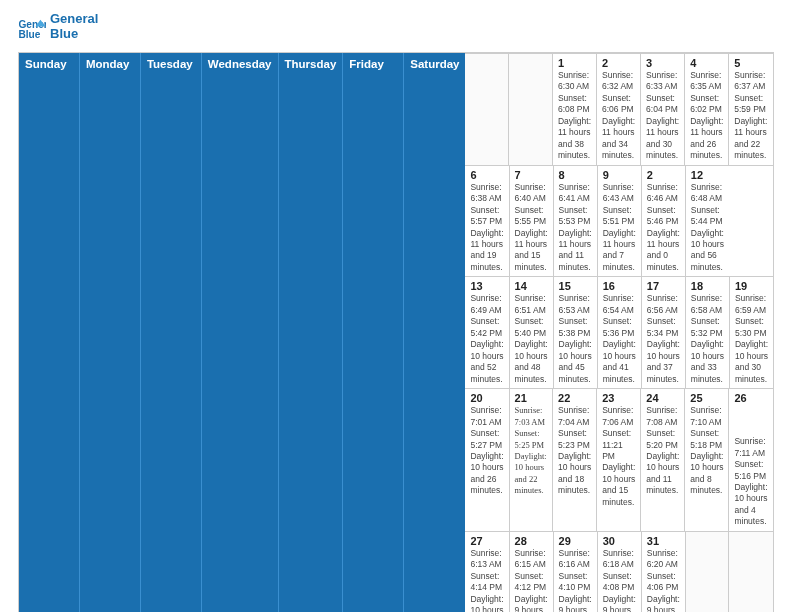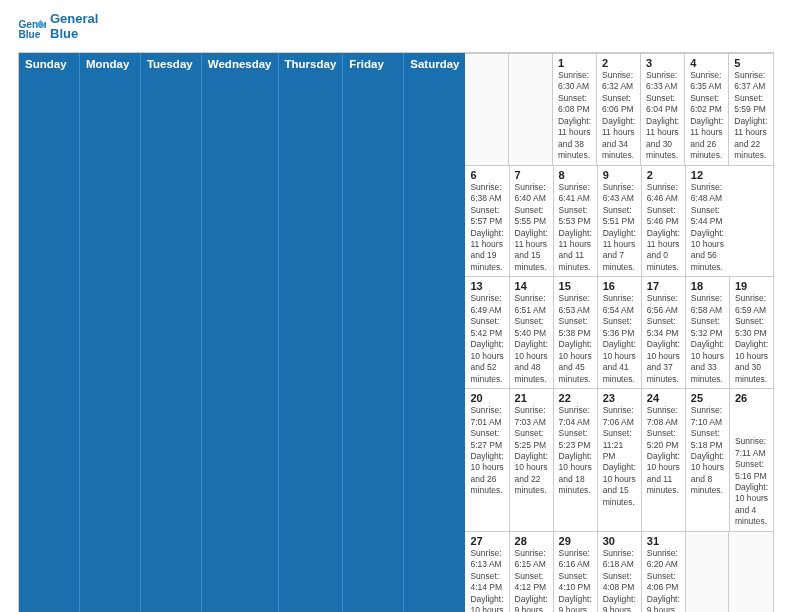--- a/index.html
+++ b/index.html
@@ -248,21 +248,21 @@
         </div>
         <div class="cal-row">
           <div class="cal-cell">
             <div class="day-num">20</div>
             <div class="cell-info" style="white-space: pre-line;">Sunrise: 7:01 AM
 Sunset: 5:27 PM
 Daylight: 10 hours and 26 minutes.</div>
           </div>
           <div class="cal-cell">
             <div class="day-num">21</div>
-            <div class="cell-info" style="white-space: pre-line;">Sunrise: 7:03 AM
+            <div class="cell-info" style="white-space: pre-line; font-family: Liberation Serif, serif;">Sunrise: 7:03 AM
 Sunset: 5:25 PM
 Daylight: 10 hours and 22 minutes.</div>
           </div>
           <div class="cal-cell">
             <div class="day-num">22</div>
             <div class="cell-info" style="white-space: pre-line;">Sunrise: 7:04 AM
 Sunset: 5:23 PM
 Daylight: 10 hours and 18 minutes.</div>
           </div>
           <div class="cal-cell">

